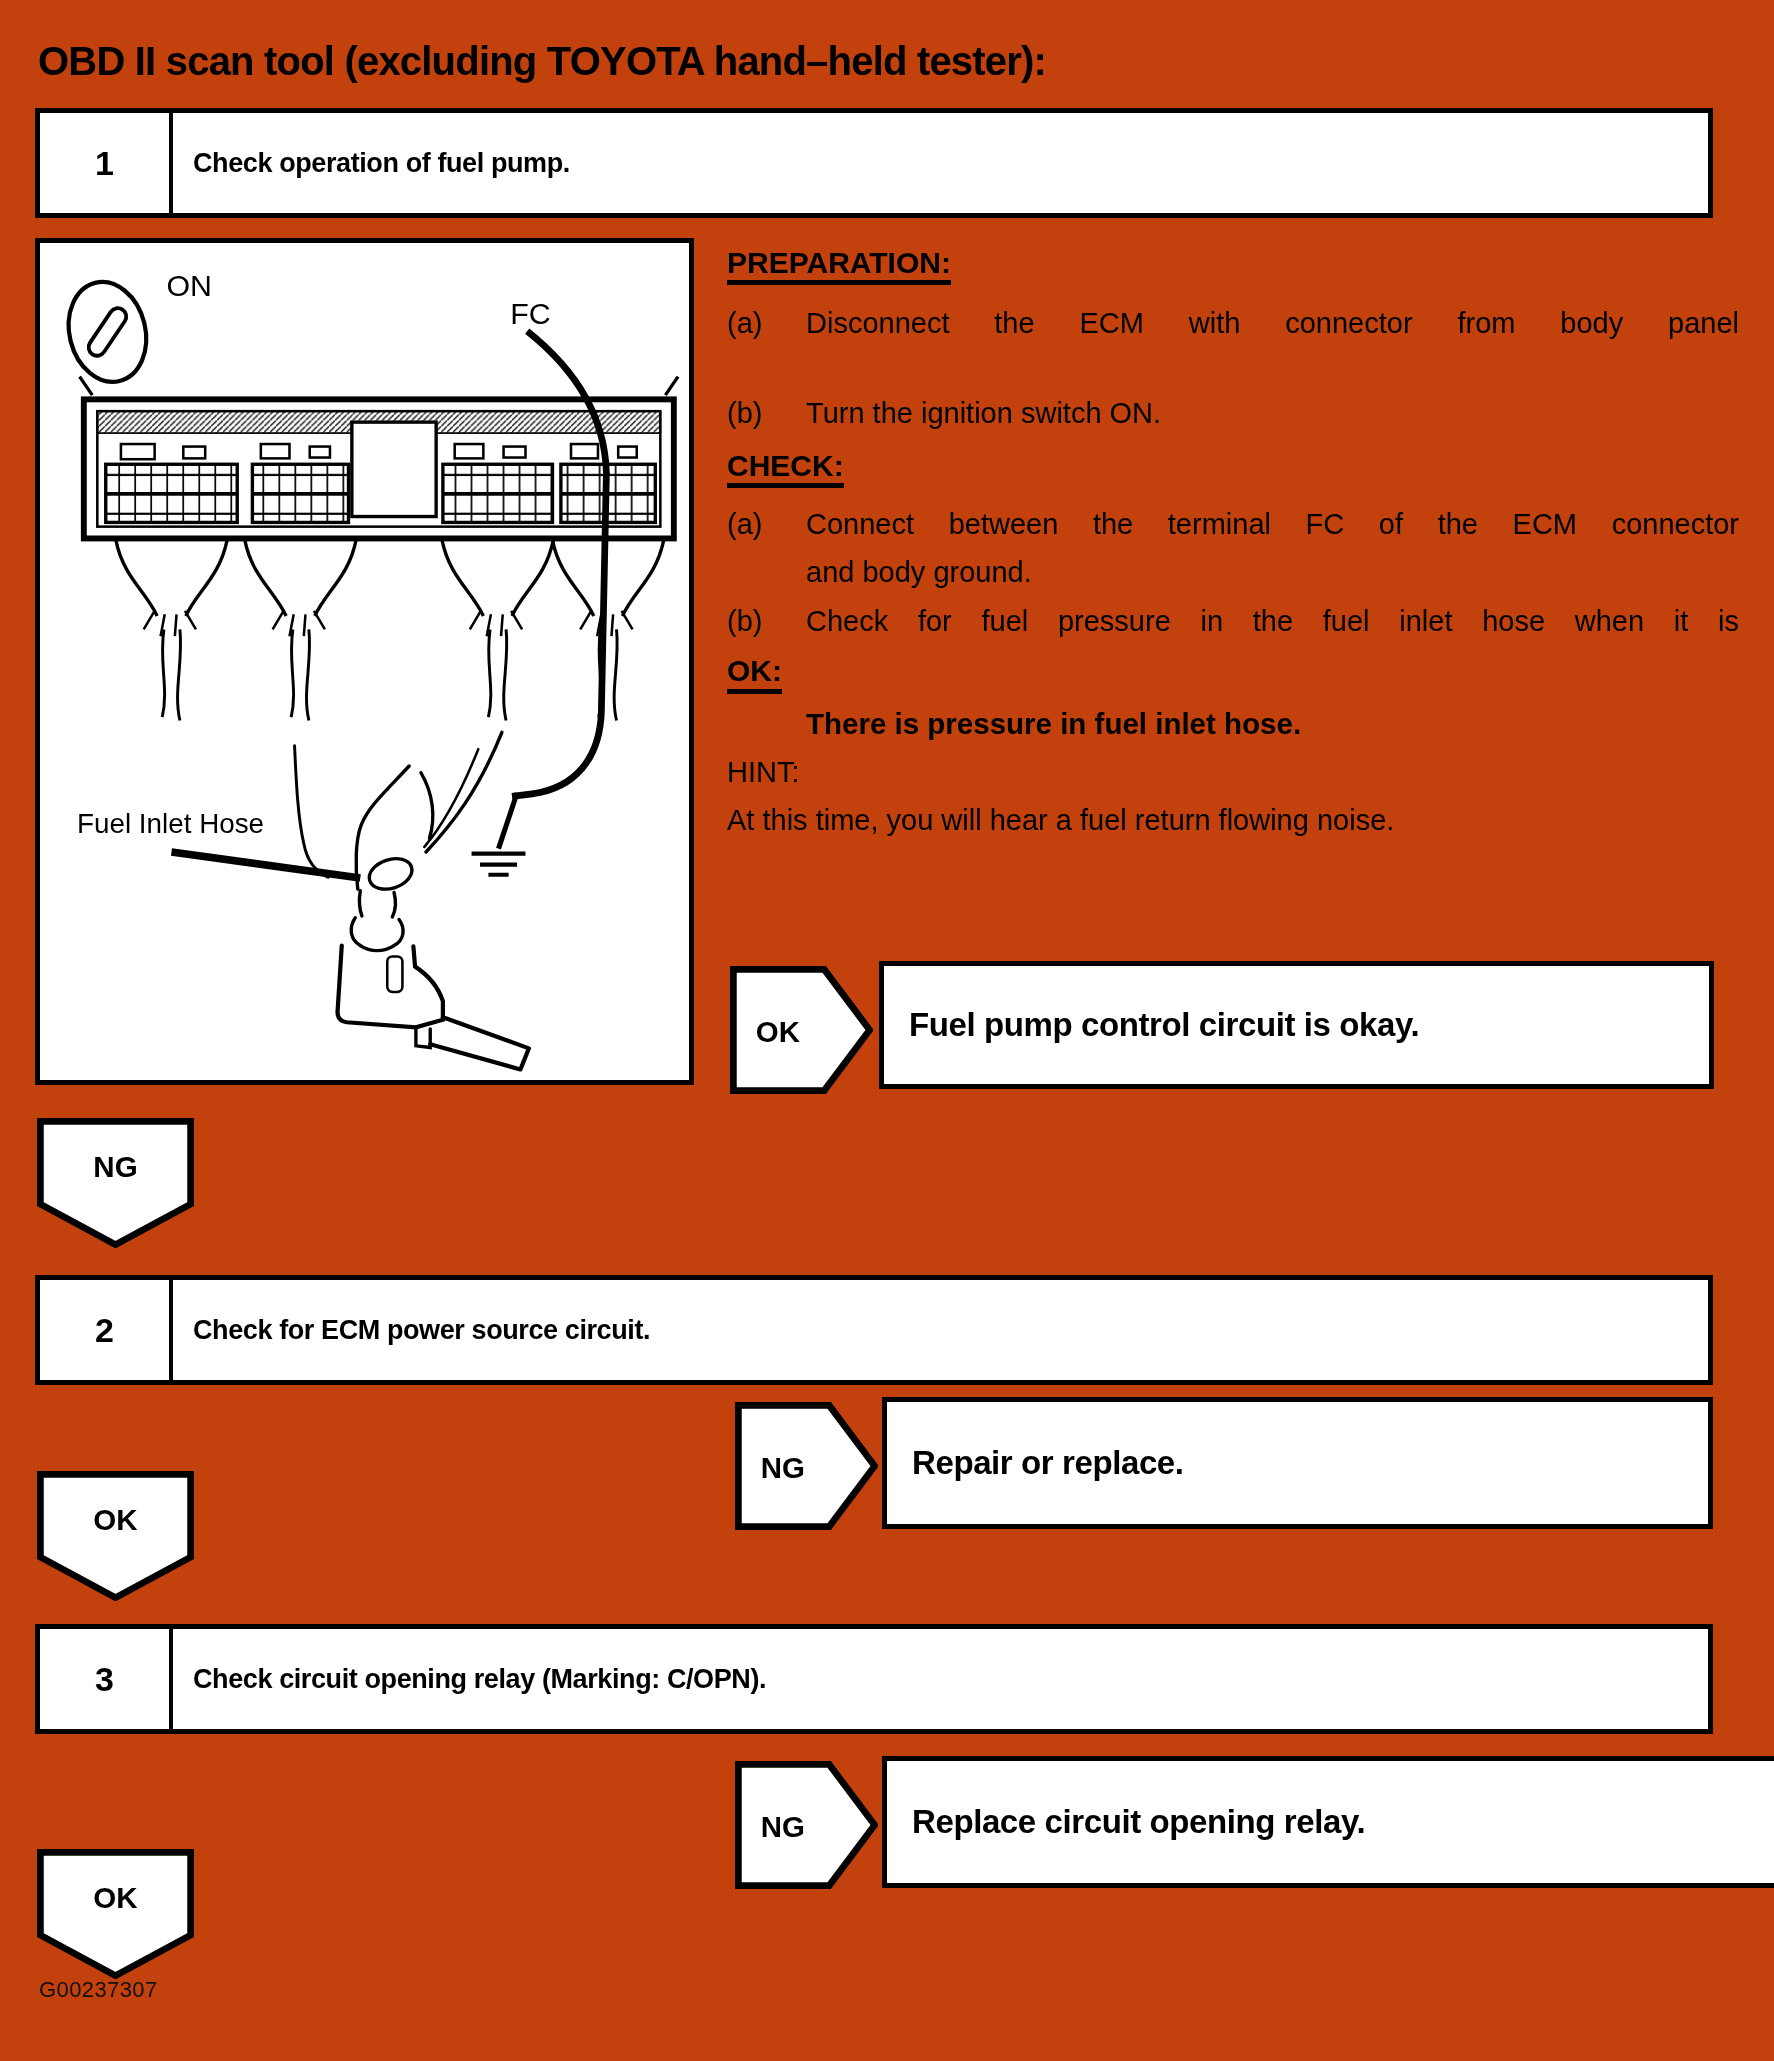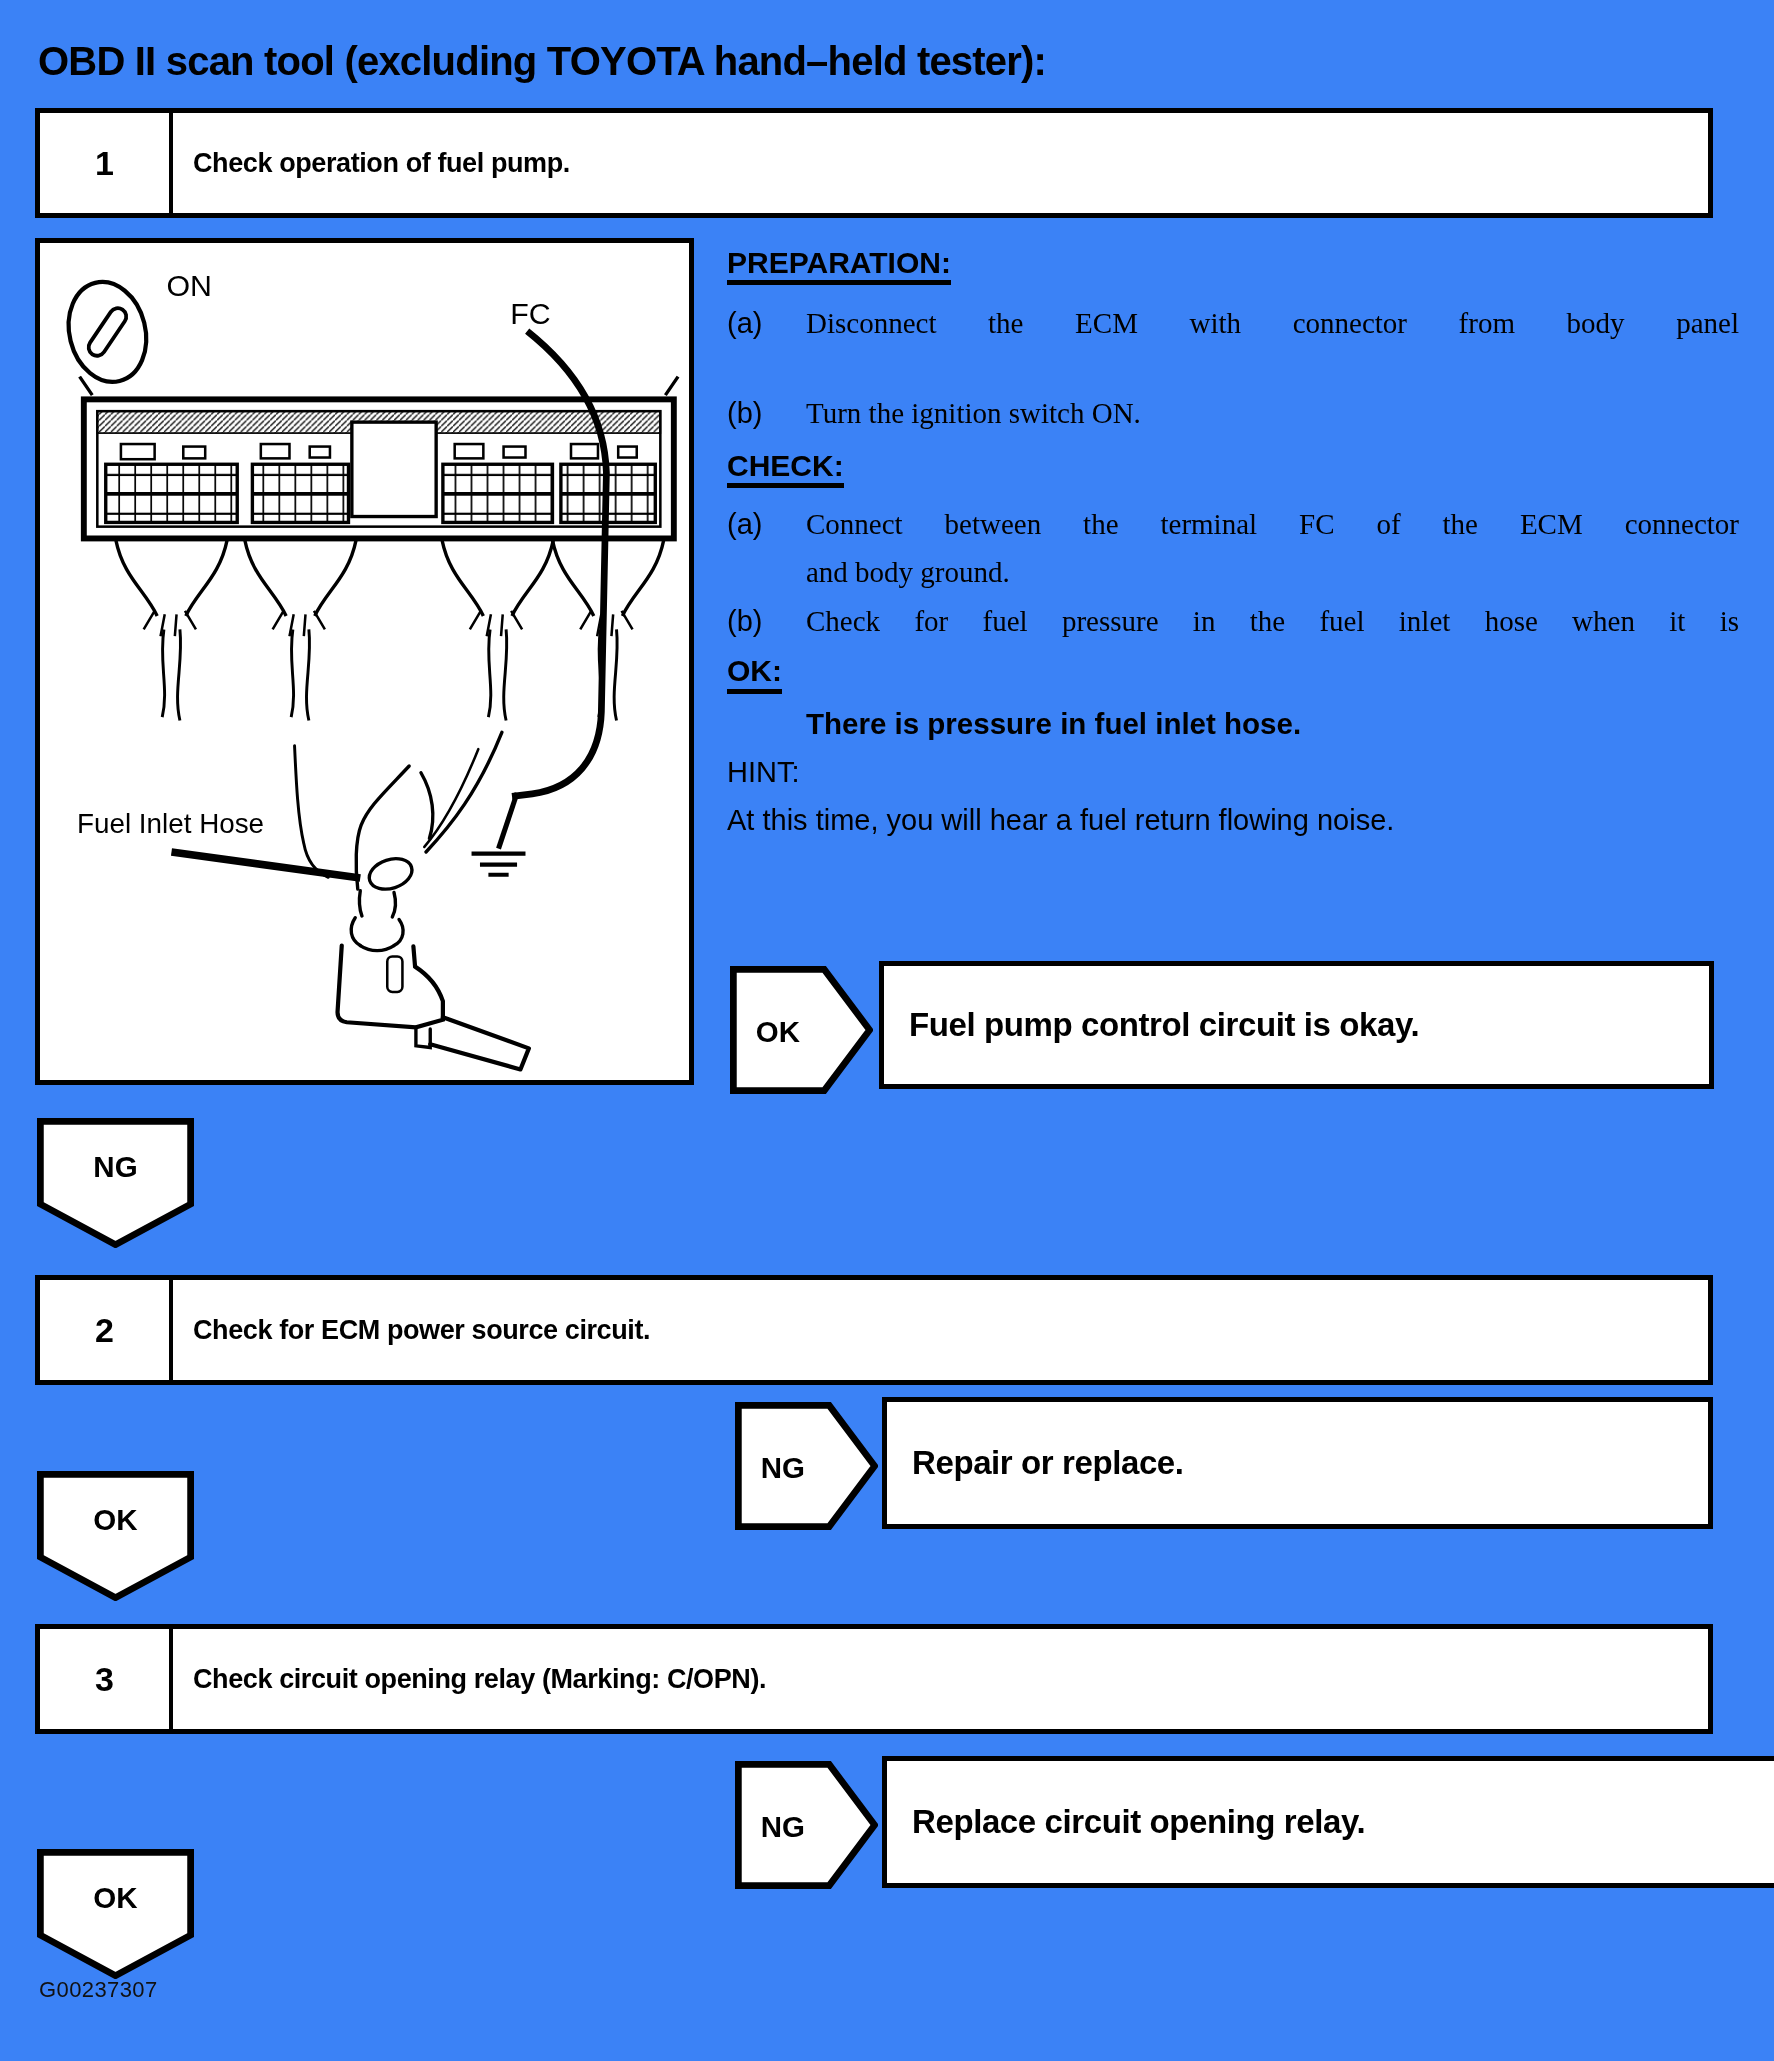--- a/index.html
+++ b/index.html
@@ -1,17 +1,17 @@
 <!DOCTYPE html>
 <html style="font-size:13.5px"><head>
 <meta charset="utf-8">
 <style>
   html,body{margin:0;padding:0;background:#e8e8e8;}
   .page{
-    position:relative; width:1774px; height:2062px; background:#3b82f6;
+    position:relative; width:1774px; height:2062px; background:#c2410c;
     font-family:"Liberation Sans", sans-serif; color:#000; overflow:hidden;
   }
   .title{
     position:absolute; left:38px; top:39px; font-size:40px; font-weight:bold;
     letter-spacing:-0.8px; white-space:nowrap;
   }
   
   .step-row{
     position:absolute; left:35px; width:1678px; height:110px;
     border:5.9px solid #000; box-sizing:border-box; display:flex; background:#fff;
@@ -39,21 +39,21 @@
     font-size:29px; line-height:48px;
   }
   .hd{margin-top:5px;}
   .hd-u{
     font-weight:bold; display:inline-block; border-bottom:5px solid #000;
     padding-bottom:0.8px; line-height:1.12; font-size:30px;
   }
   .hd-plain{font-size:29px; line-height:48px;}
   .item{display:flex;}
   .marker{width:79px; flex:none;}
-  .itext{flex:1; min-width:0;font-family:Liberation Serif, serif;}
+  .itext{flex:1; min-width:0;}
   .tline{display:block;}
   .jline{text-align:justify; text-align-last:justify;}
   .g-prep-a{margin-top:11.8px;}
   .g-prep-b{margin-top:42px;}
   .g-check{margin-top:5px;}
   .g-check-a{margin-top:10px;}
   .g-check-b{margin-top:1.7px;}
   .g-ok{margin-top:1.7px;}
   .ok-statement{margin-top:5px; padding-left:79px; font-weight:bold; font-size:29.5px;}
   

